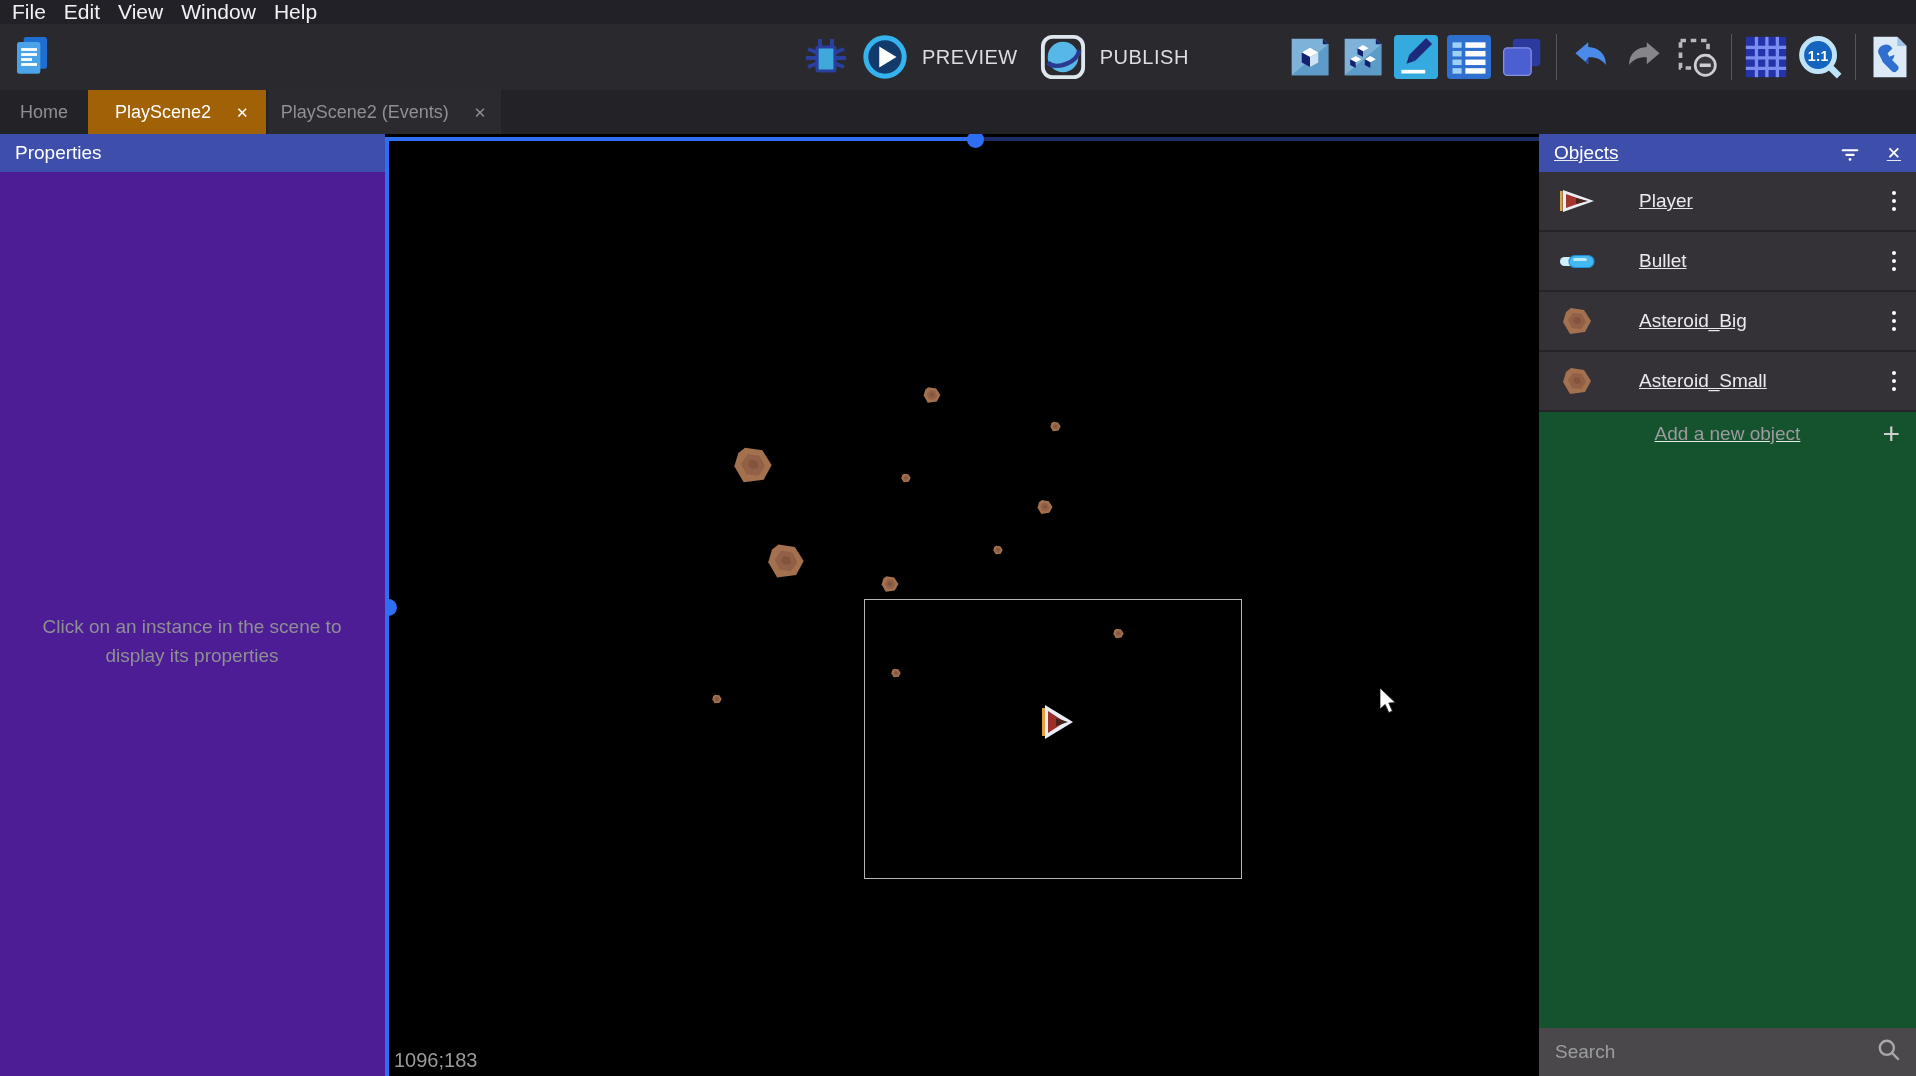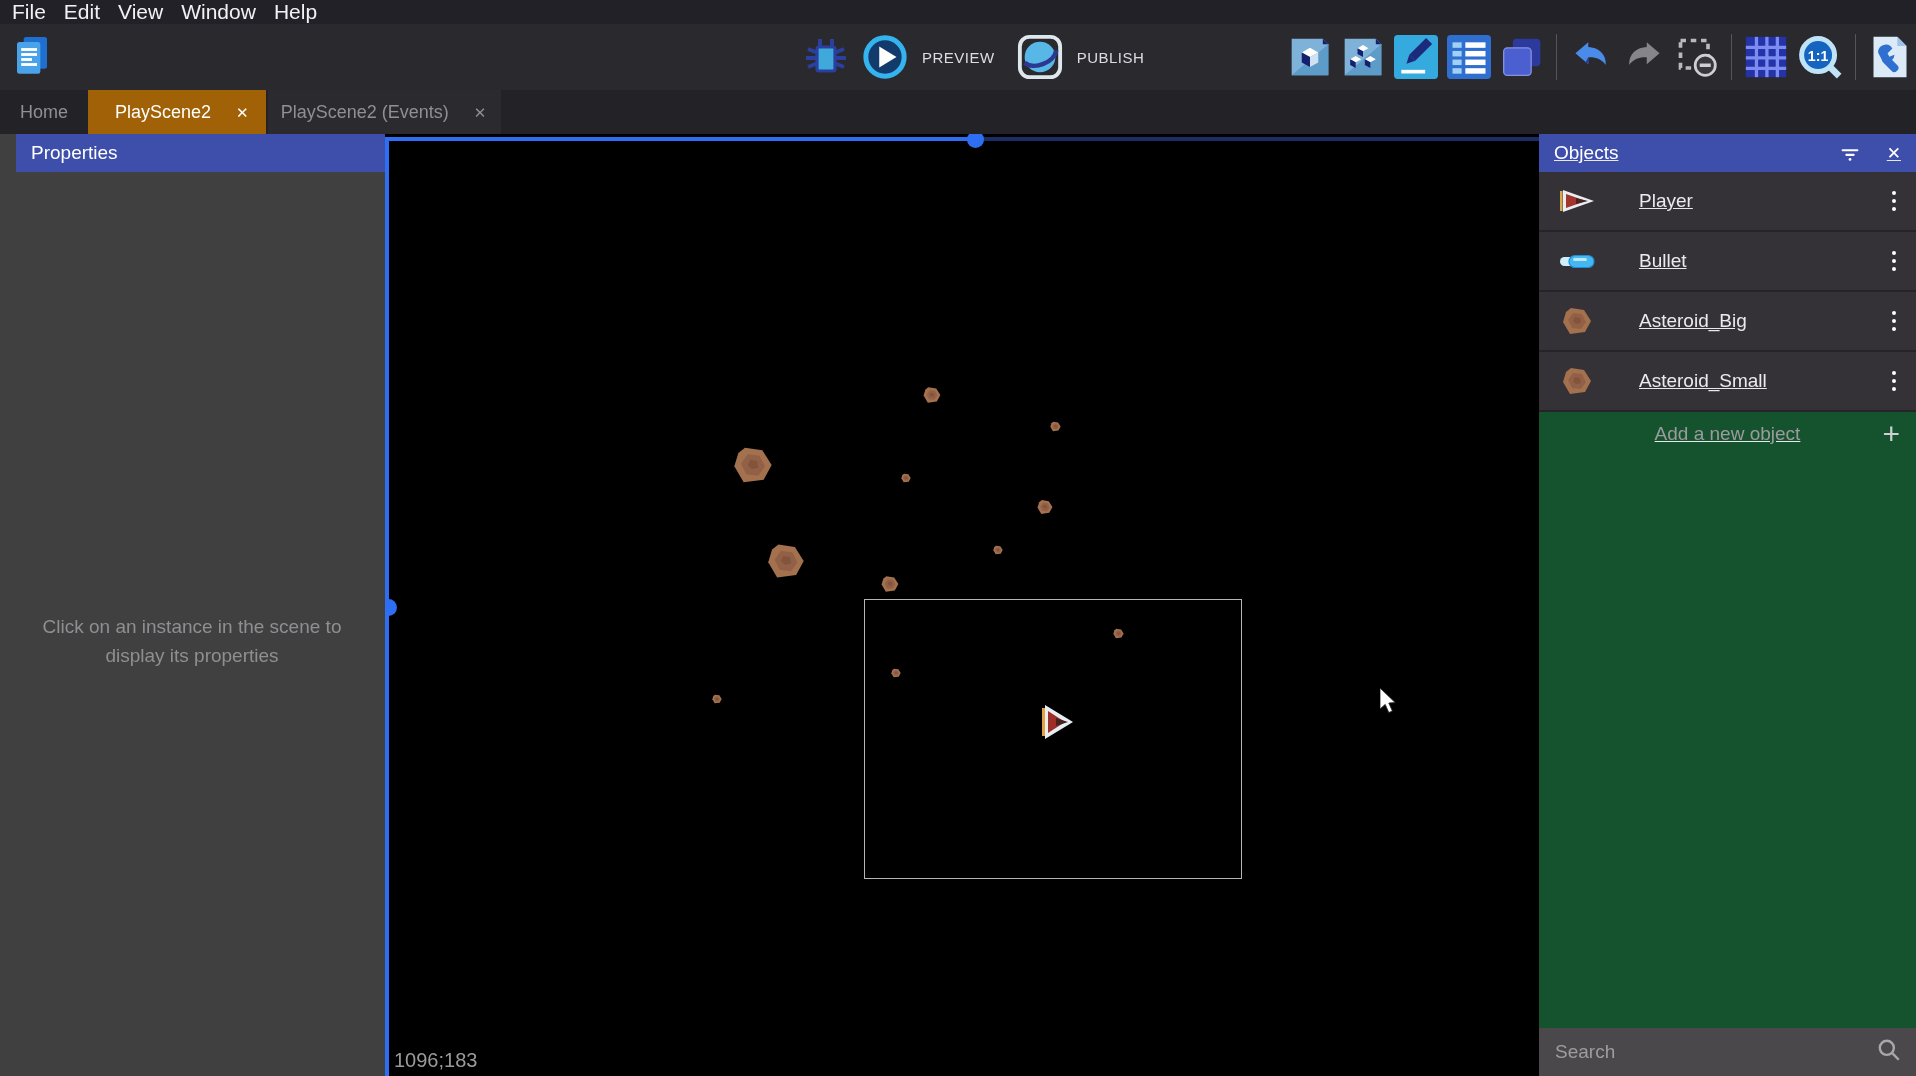--- a/index.html
+++ b/index.html
@@ -9,39 +9,39 @@
   
   .menubar{position:absolute;left:0;top:0;right:0;height:24px;background:#222127;
            display:flex;align-items:center;padding-left:3px;z-index:5;}
   .menu-item{font-size:21px;color:#f2f2f4;padding:0 9px;cursor:default;}
 
   
   .toolbar{position:absolute;left:0;top:24px;right:0;height:66px;background:#2a292e;z-index:5;}
   .tb-left{position:absolute;left:12px;top:10px;}
   .tb-center{position:absolute;left:802px;top:0;height:66px;display:flex;align-items:center;gap:12px;}
   .tb-right{position:absolute;right:4px;top:0;height:66px;display:flex;align-items:center;gap:9px;}
-  .tb-label{font-size:15px;letter-spacing:.5px;color:#dddde3;margin:0 10px 0 2px;}
+  .tb-label{font-size:20px;letter-spacing:.5px;color:#dddde3;margin:0 10px 0 2px;}
   .tb-sep{width:1px;height:46px;background:#55555a;margin:0 3px;}
   .tb-btn{display:flex;align-items:center;justify-content:center;}
 
   
   .tabbar{position:absolute;left:0;top:90px;right:0;height:44px;background:#232227;display:flex;}
   .tab{height:44px;display:flex;align-items:center;font-size:18px;color:#8f8f94;cursor:default;}
   .tab-home{padding:0 20px;text-align:right;}
   .tab-active{background:#a16207;color:#fff;padding:0 17px 0 27px;}
   .tab-inactive{background:#2b2a2f;padding:0 15px 0 13px;margin-left:2px;}
   .tab-close{margin-left:25px;font-size:15px;line-height:1;}
   .tab-active .tab-close{color:#fff;}
   .tab-inactive .tab-close{color:#8f8f94;}
 
   
   .panel-header{height:38px;background:#3e4fab;display:flex;align-items:center;
                 padding:0 15px;font-size:19px;color:#fff;}
   .panel-x{margin-left:auto;font-size:17px;color:#fff;}
-  .properties-panel{position:absolute;left:0;top:134px;width:415px;bottom:0;background:#404040;padding-left:16px;}
+  .properties-panel{position:absolute;left:0;top:134px;width:415px;bottom:0;background:#4c1d95;}
   .props-empty{position:absolute;top:478px;left:42px;width:300px;text-align:center;
                font-size:19px;line-height:29px;color:#8f8f93;}
 
   
   .scene{position:absolute;left:385px;top:134px;width:1204px;bottom:0;background:#000;overflow:hidden;}
   .scene-border-top-l{position:absolute;left:0;top:3px;width:590px;height:4px;background:#2e6ef2;}
   .scene-border-top-r{position:absolute;left:590px;top:3px;right:0;height:4px;background:#1c2c66;}
   .scene-border-left{position:absolute;left:0;top:3px;width:4px;bottom:0;background:#2e6ef2;}
   .handle-dot{position:absolute;width:17px;height:17px;border-radius:50%;background:#2e6ef2;}
   .camera-rect{position:absolute;border:1px solid #b5b5b5;}

